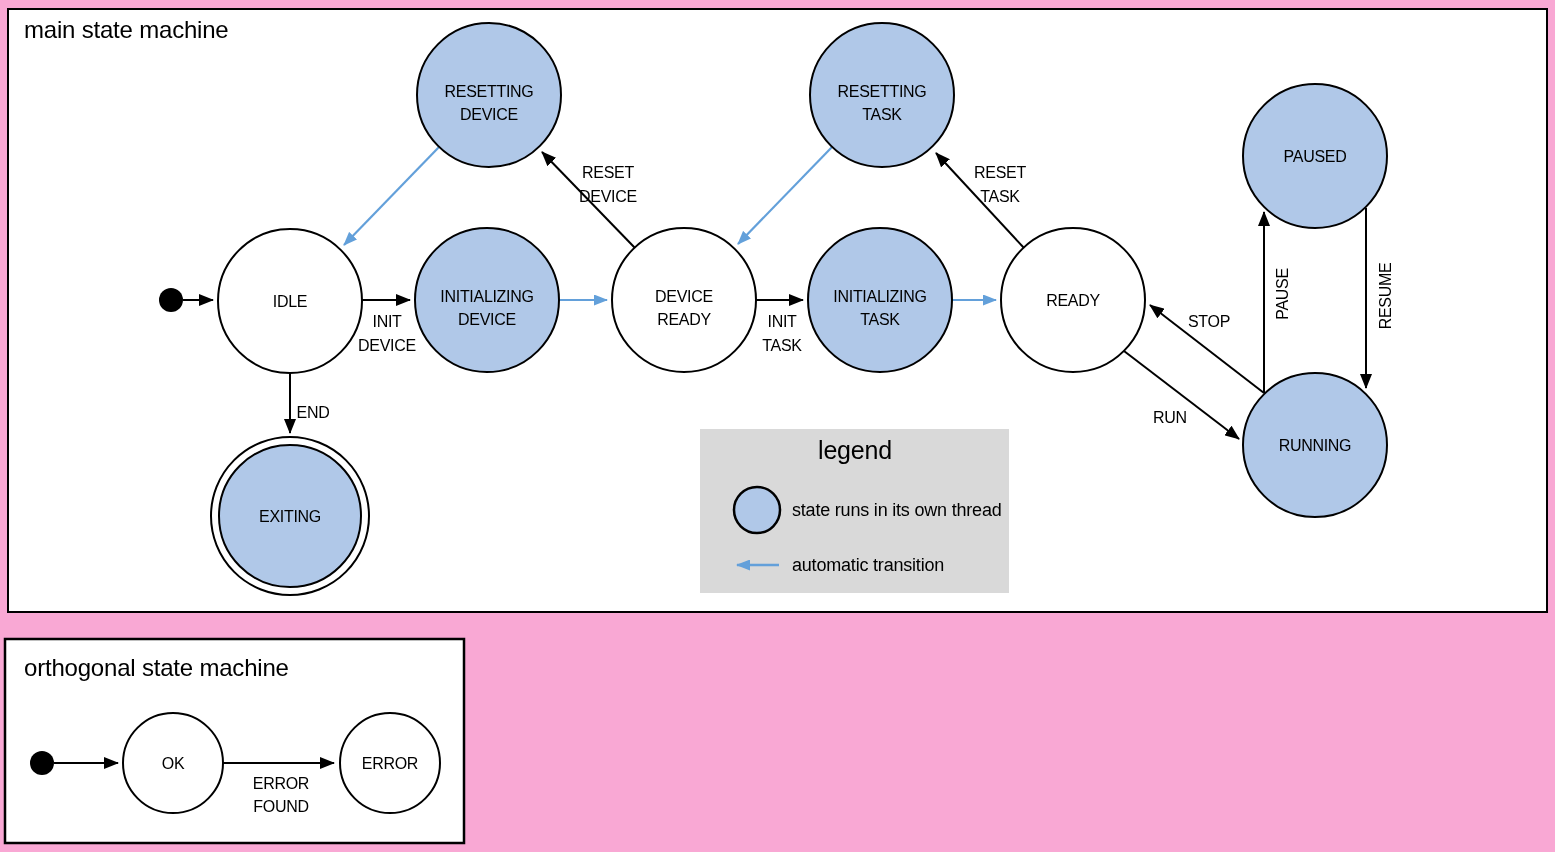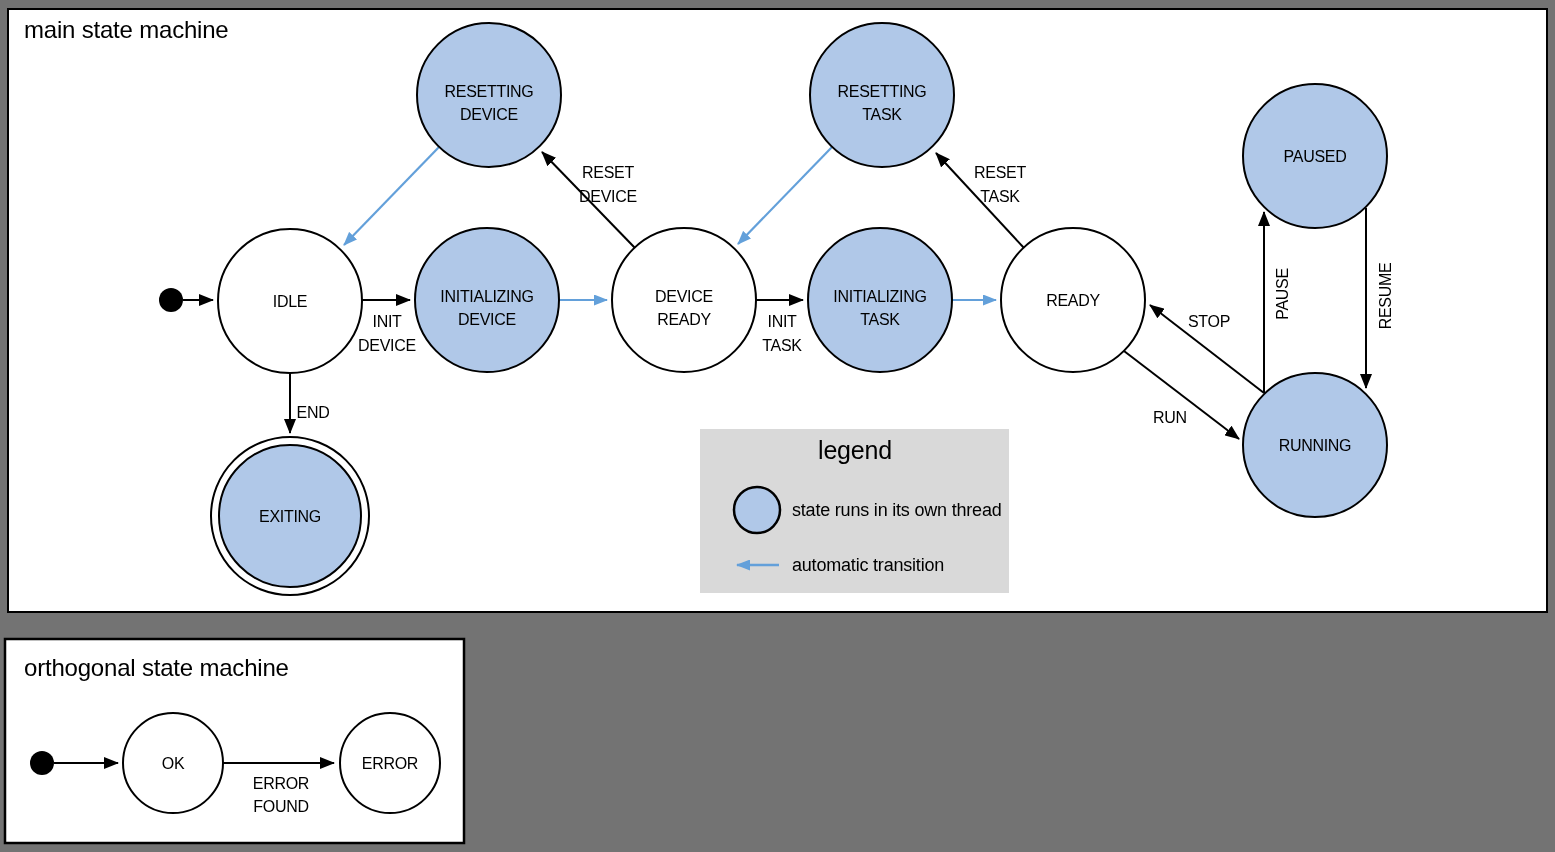--- a/index.html
+++ b/index.html
@@ -1,20 +1,20 @@
 <!DOCTYPE html>
 <html><head>
 <meta charset="utf-8">
 <style>
   html, body { margin: 0; padding: 0; background: #ffffff; }
   .canvas {
     position: relative;
     width: 1555px;
     height: 852px;
-    background: #737373;
+    background: #f9a8d4;
     font-family: "Liberation Sans", sans-serif;
   }
   svg text {
     font-family: "Liberation Sans", sans-serif;
     fill: #000000;
     letter-spacing: -0.3px;
   }
   .lbl  { font-size: 16px; }
   .ttl  { font-size: 24px; letter-spacing: -0.2px; }
   .lgt  { font-size: 25px; letter-spacing: -0.2px; }

